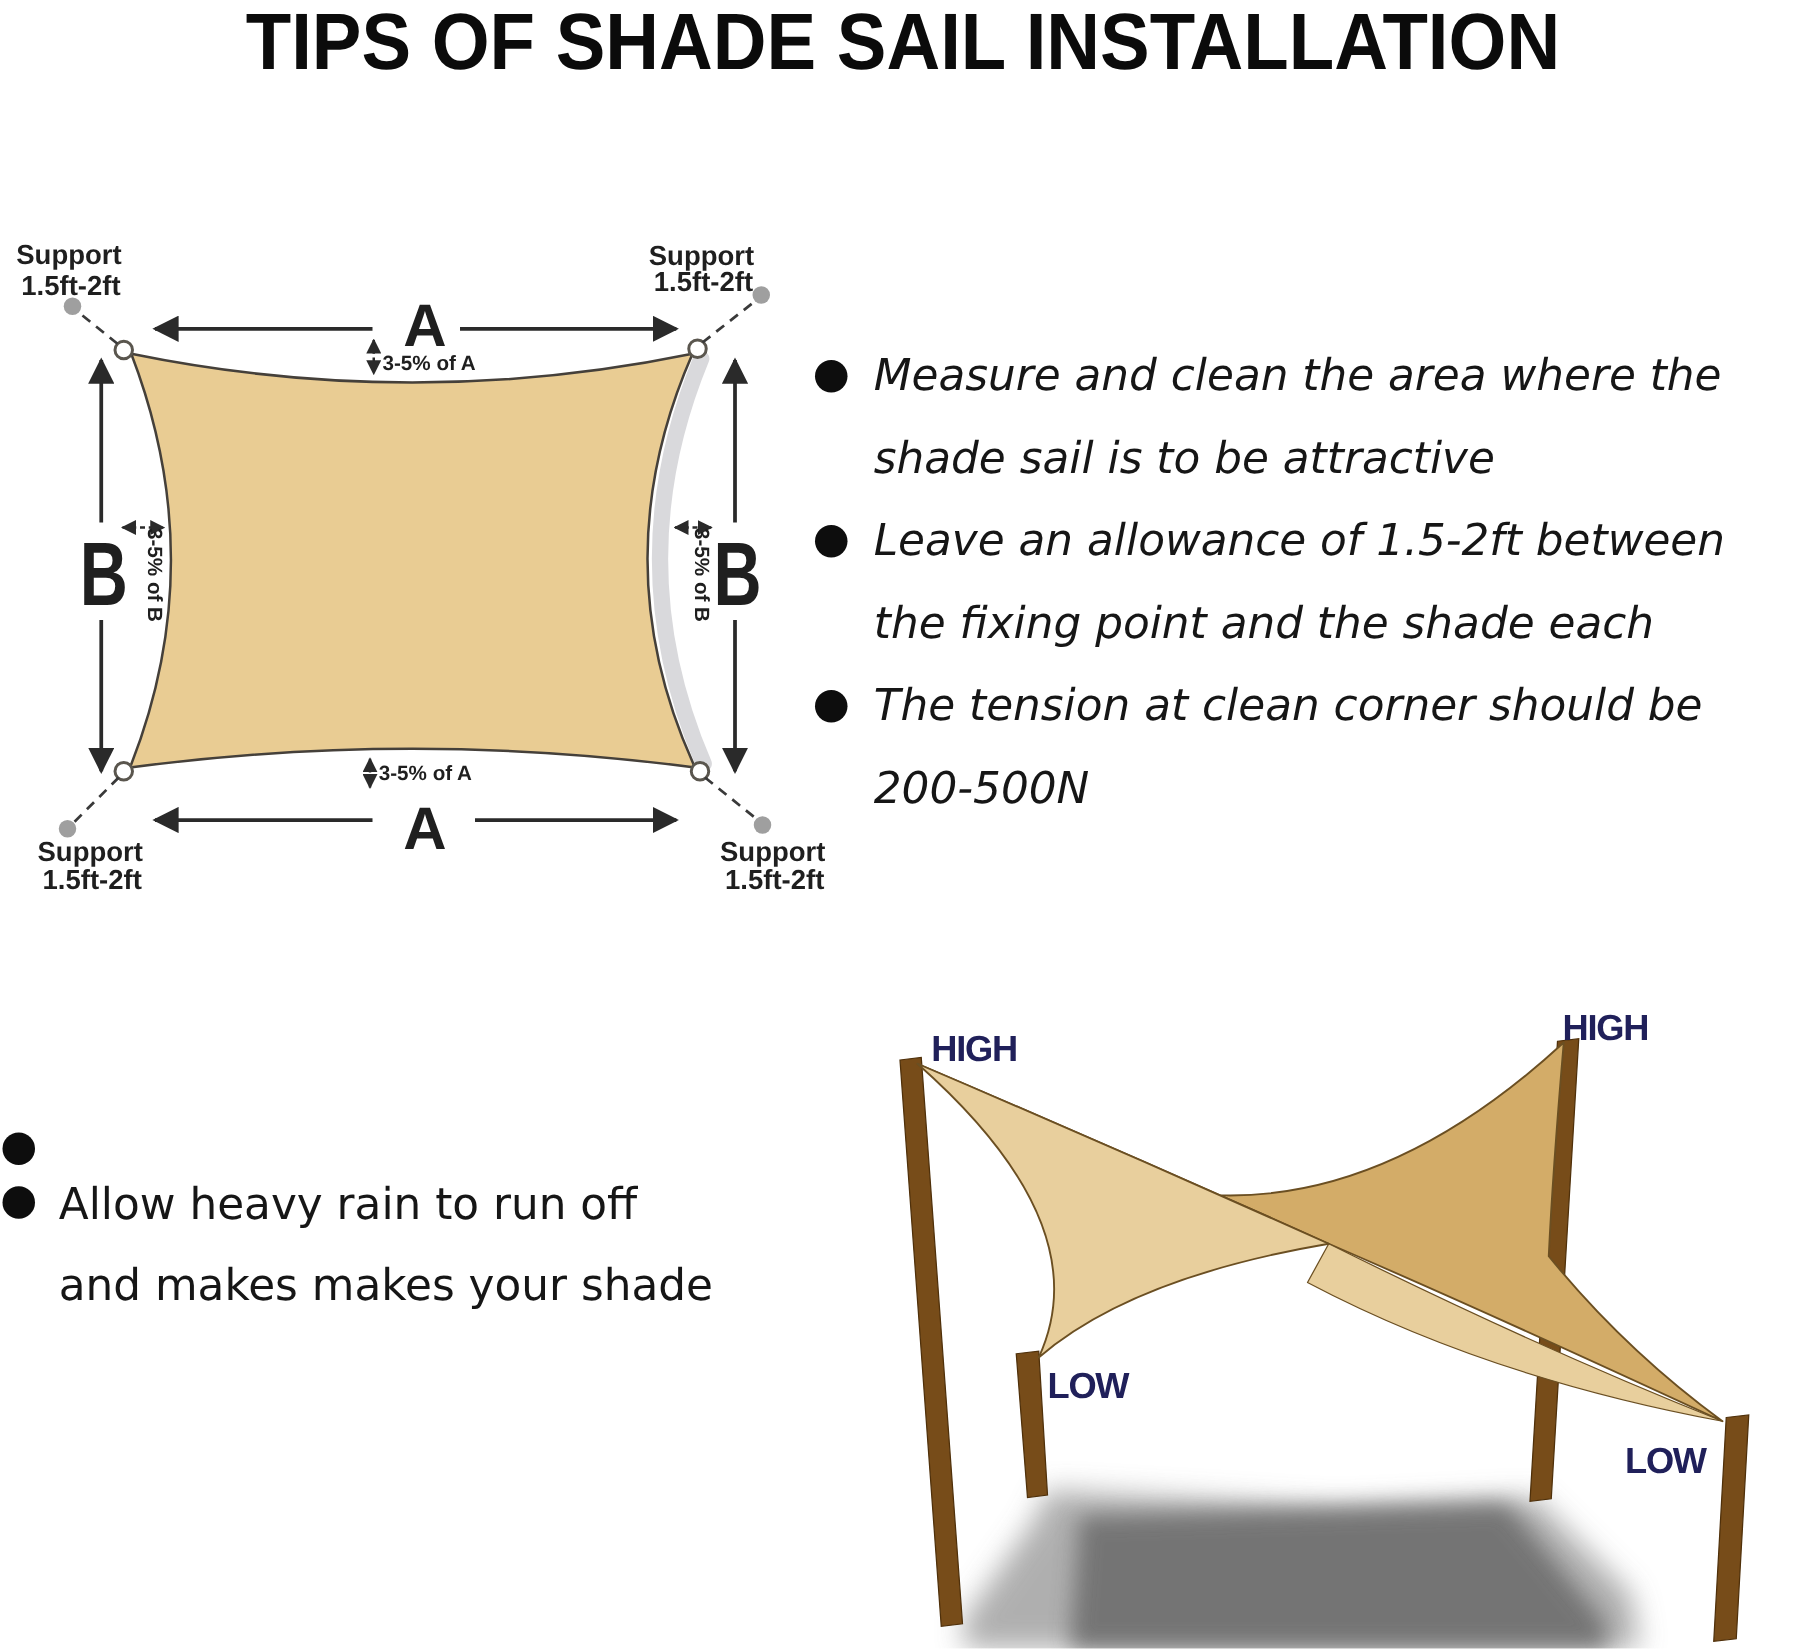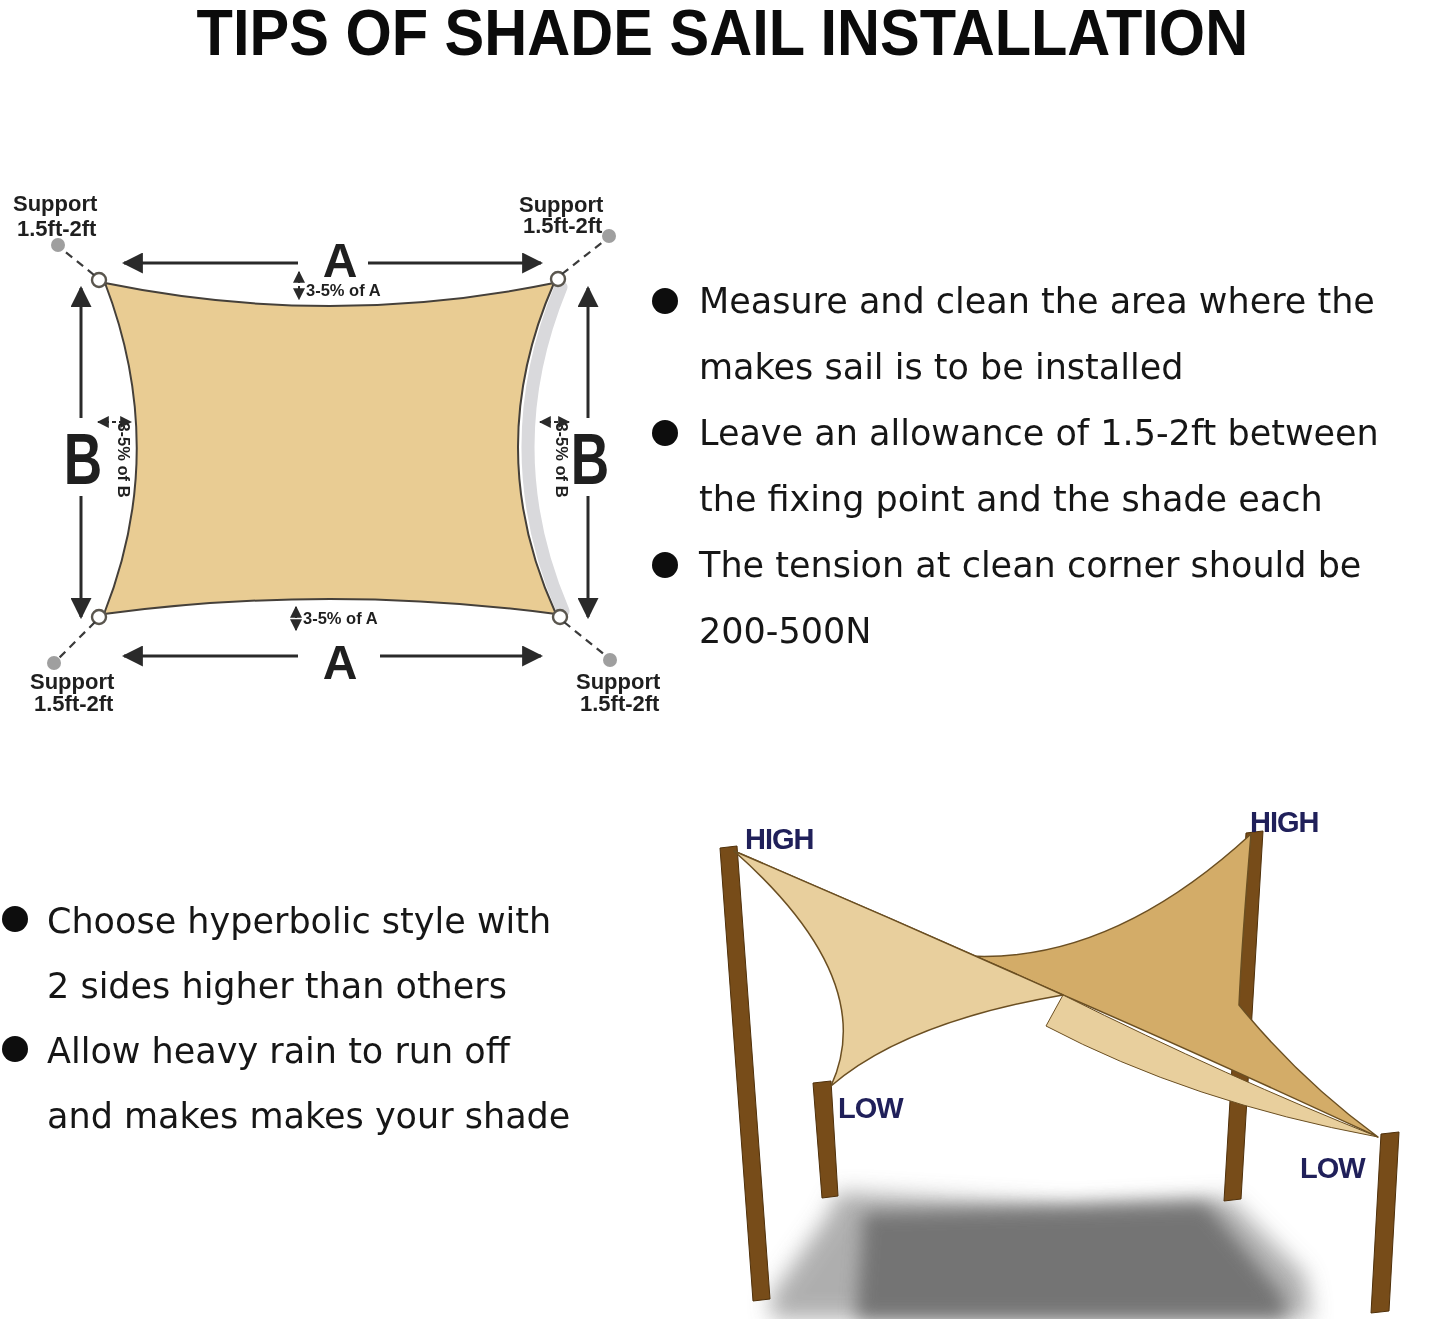--- a/index.html
+++ b/index.html
@@ -20,21 +20,21 @@
   .tips { position:absolute; font-family:"DejaVu Sans", sans-serif; color:#161616; }
   .tips-right { left:652px; top:268px; width:800px; font-size:35px; }
   .tips-left  { left:2px;  top:889px; width:650px; font-size:35px; }
   .tip-item { display:flex; align-items:flex-start; }
   .bullet {
     flex:0 0 auto; width:26px; height:26px; border-radius:50%; background:#0d0d0d;
     margin-top:20px;
   }
   .tips-right .bullet { margin-top:20px; }
   .tips-left  .bullet { margin-top:17px; }
-  .tips-right .lines { margin-left:21px; }
+  .tips-right .lines { margin-left:21px;font-style:italic; }
   .tips-left  .lines { margin-left:19px; }
   .tips-right .line { line-height:66px; white-space:nowrap; }
   .tips-left  .line { line-height:65px; white-space:nowrap; }
   
   .svg-abs { position:absolute; }
   #diagram-svg { left:0; top:170px; width:660px; height:580px; }
   #install-svg { left:660px; top:770px; width:785px; height:549px; }
   svg text { font-family:"Liberation Sans", sans-serif; }
 </style>
 </head>
@@ -120,21 +120,21 @@
       <text x="576" y="689">Support</text>
       <text x="580" y="711">1.5ft-2ft</text>
     </g>
   </svg>
 
   <div class="tips tips-right">
     <div class="tip-item">
       <span class="bullet"></span>
       <div class="lines">
         <div class="line">Measure and clean the area where the</div>
-        <div class="line">makes sail is to be installed</div>
+        <div class="line">shade sail is to be attractive</div>
       </div>
     </div>
     <div class="tip-item">
       <span class="bullet"></span>
       <div class="lines">
         <div class="line">Leave an allowance of 1.5-2ft between</div>
         <div class="line">the fixing point and the shade each</div>
       </div>
     </div>
     <div class="tip-item">
@@ -142,24 +142,20 @@
       <div class="lines">
         <div class="line">The tension at clean corner should be</div>
         <div class="line">200-500N</div>
       </div>
     </div>
   </div>
 
   <div class="tips tips-left">
     <div class="tip-item">
       <span class="bullet"></span>
-      <div class="lines">
-        <div class="line">Choose hyperbolic style with</div>
-        <div class="line">2 sides higher than others</div>
-      </div>
     </div>
     <div class="tip-item">
       <span class="bullet"></span>
       <div class="lines">
         <div class="line">Allow heavy rain to run off</div>
         <div class="line">and makes makes your shade</div>
       </div>
     </div>
   </div>
 

